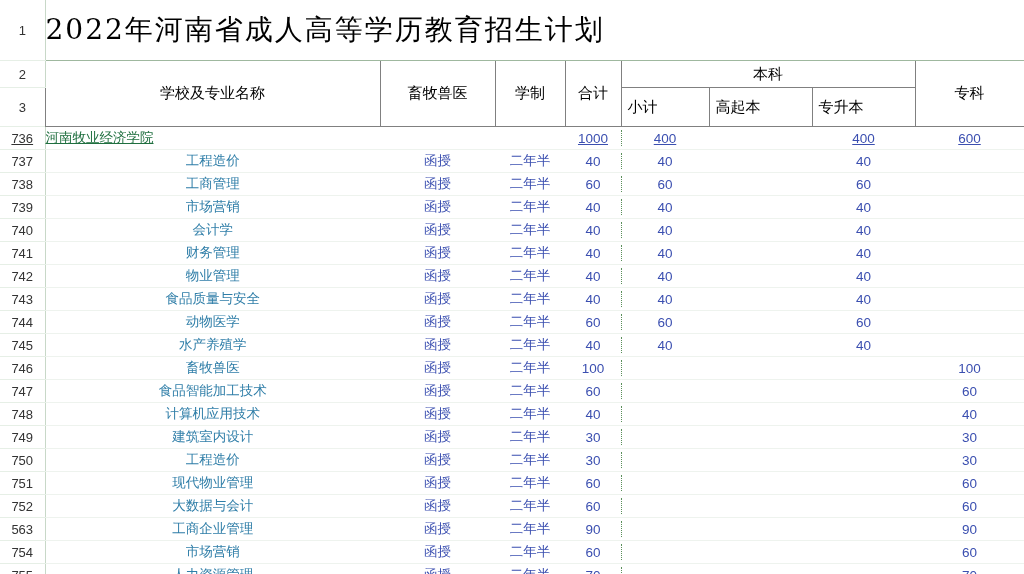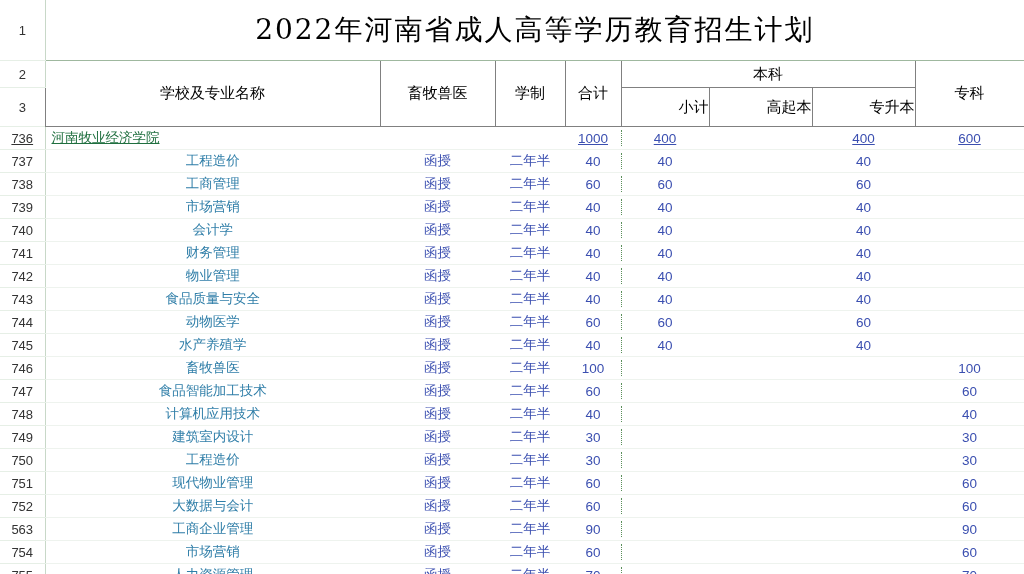--- a/index.html
+++ b/index.html
@@ -40,53 +40,52 @@
     border-right: 1px solid #c8d8c8;
     border-bottom: 1px solid #e6efe6;
     font-family: "Liberation Sans", sans-serif;
     height: 22px;
   }
   .title-row .rowhdr { height: 60px; }
   .hdr-row1 .rowhdr { height: 26px; }
   .hdr-row2 .rowhdr { height: 38px; }
 
   .title-cell {
-    text-align: center;
     font-family: "DejaVu Serif", "Liberation Serif", serif;
     font-size: 28px;
     font-weight: bold;
     color: #000000;
     letter-spacing: 2px;
     border-bottom: 1px solid #9fb89f;
   }
 
   .hcell {
     text-align: center;
     font-family: Liberation Sans, sans-serif;
     font-size: 15px;
     color: #000000;
     border: 1px solid #808080;
   }
   .hcell.benke-span {
     border-bottom: 1px solid #808080;
   }
   .hcell.left-pad {
-    text-align: right;
-    padding-left: 16px;
+    text-align: left;
+    padding-left: 6px;
   }
 
   .cell {
     font-size: 13.5px;
     color: #3b4fb0;
     height: 22px;
     border-bottom: 1px solid #eef3ee;
   }
   .cell.school {
     color: #1f6f3f;
-    padding-left: 6px;
+    padding-left: 0;
     text-align: left;
   }
   .cell.major {
     color: #2f7ea8;
     text-align: center;
   }
   .cell.ctr { text-align: center; }
   .cell.num { text-align: center; color: #3b4fb0; }
 
   .row-sep-top td { border-top: 1px solid #c2410c; text-decoration: underline; }

